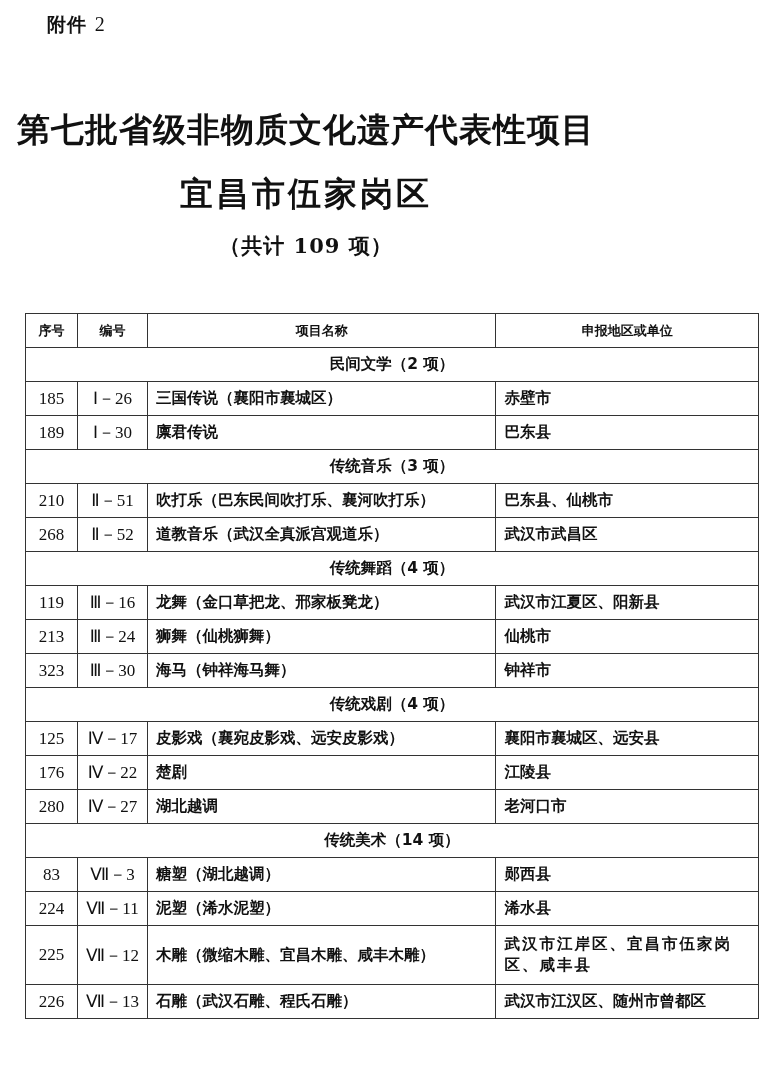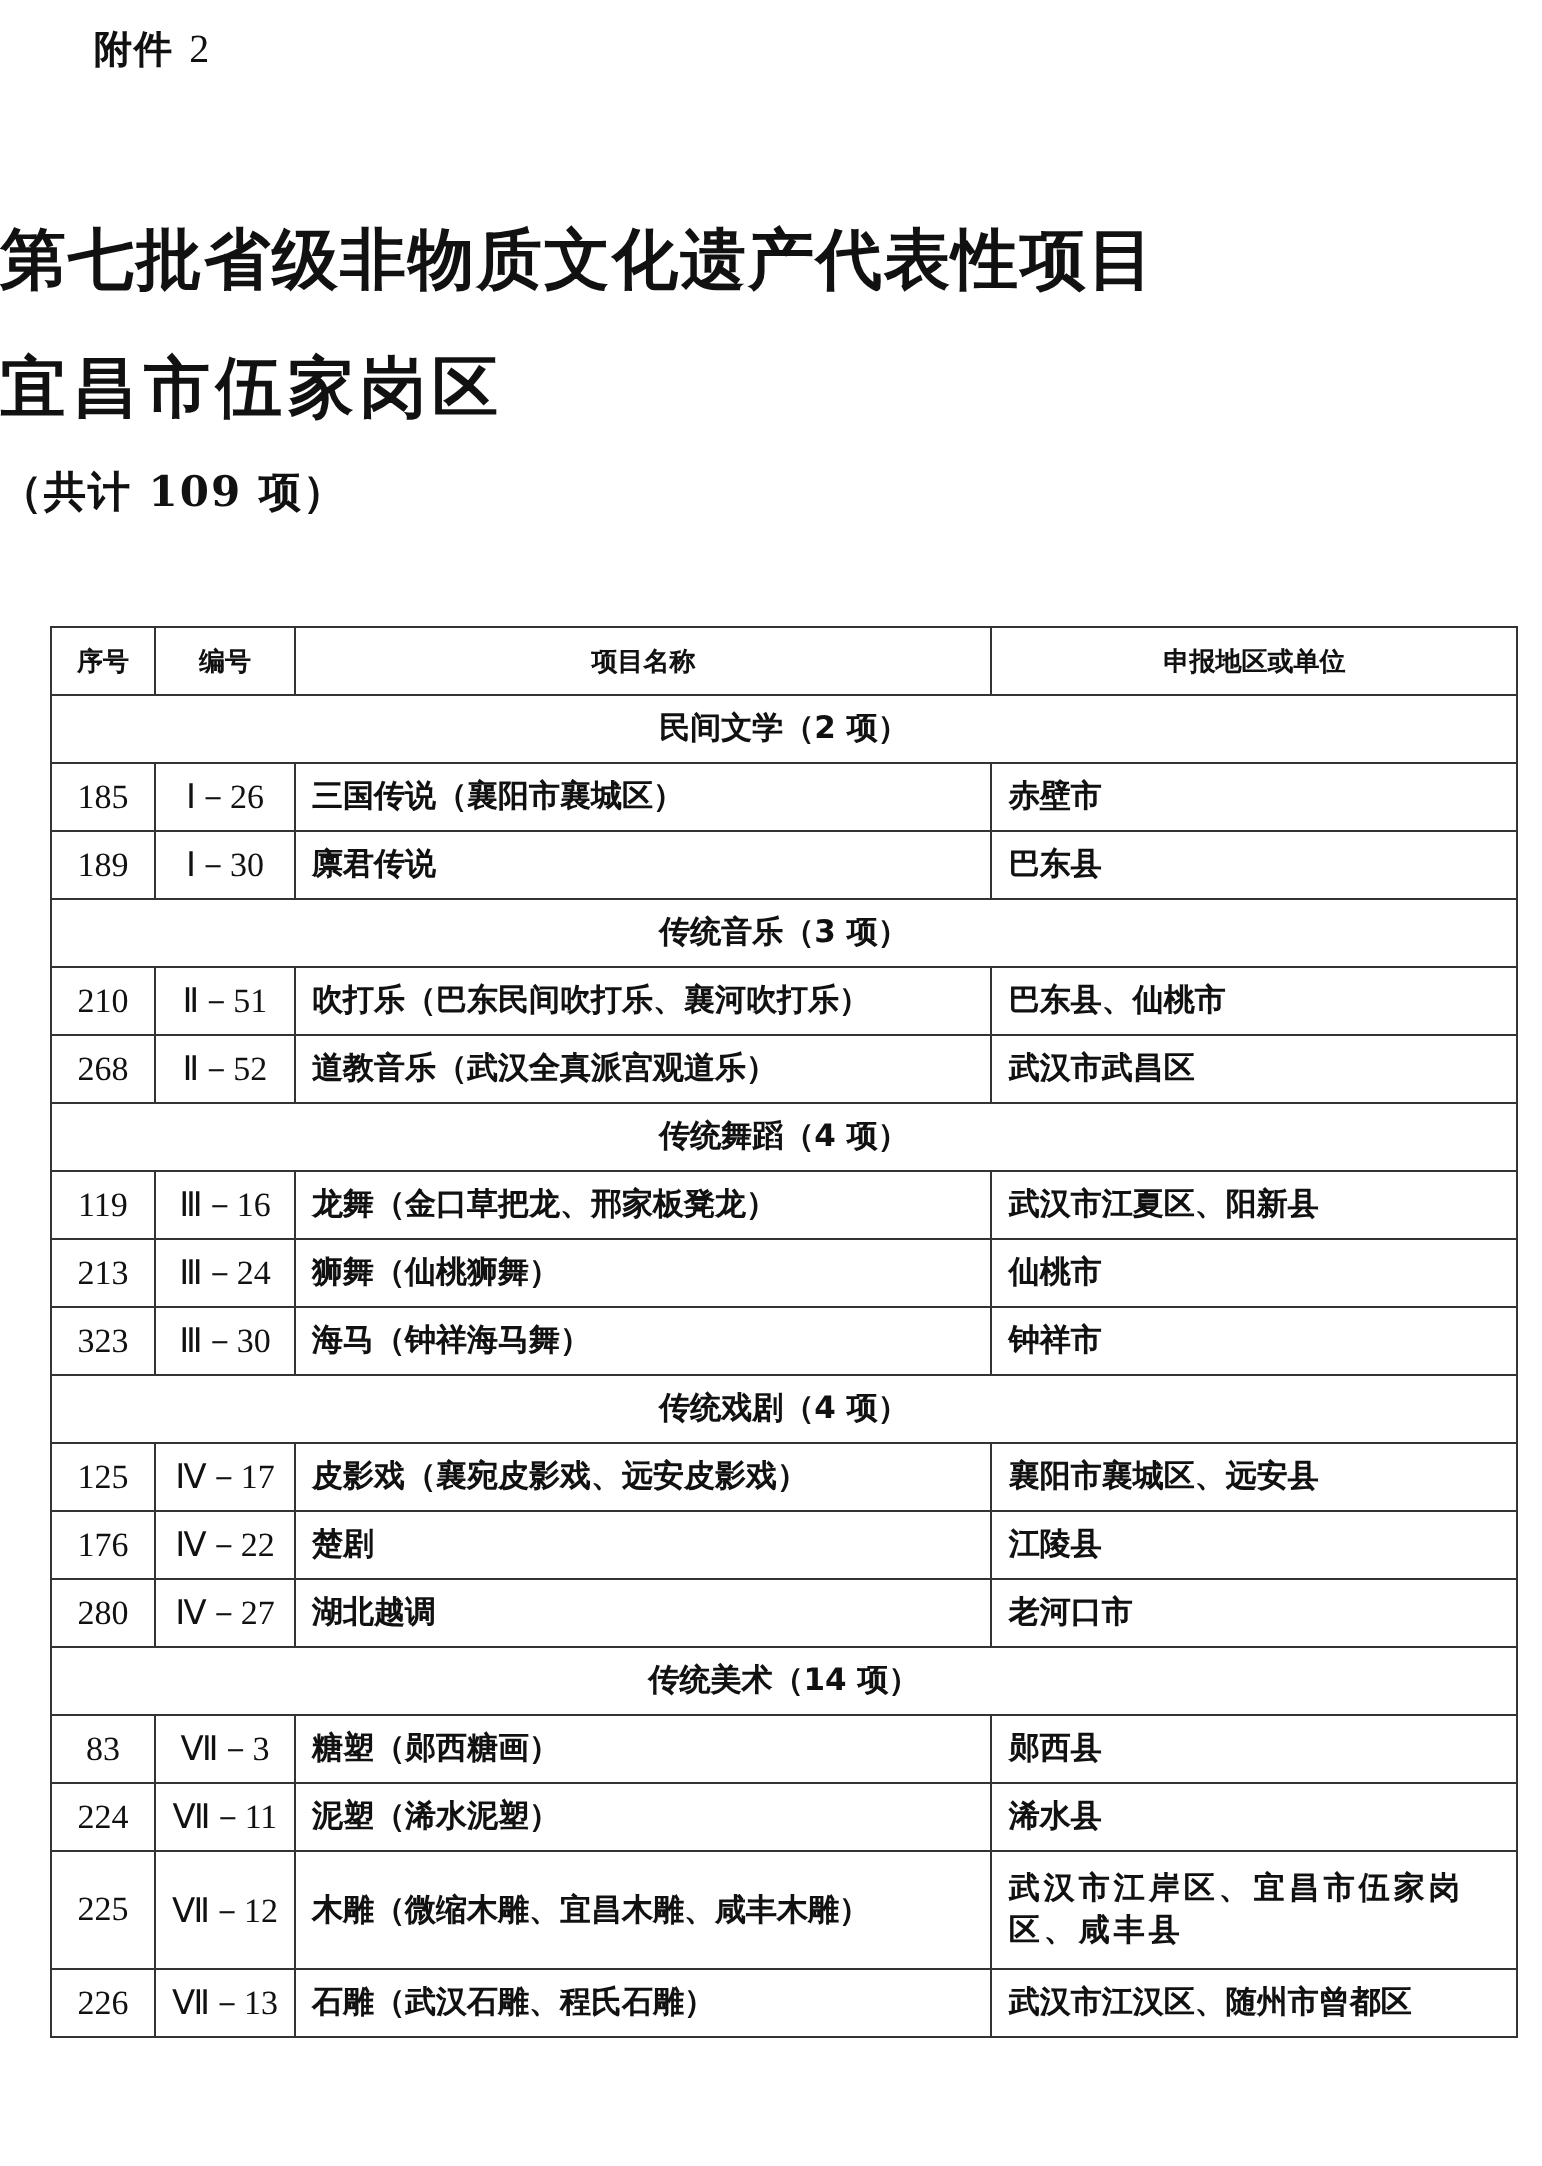--- a/index.html
+++ b/index.html
@@ -8,21 +8,21 @@
     font-family: "DejaVu Serif", "Liberation Serif", serif;
     color: #111;
   }
   .attachment {
     position: absolute; left: 27px; top: 12px;
     font-family: "DejaVu Sans", "Liberation Sans", sans-serif;
     font-weight: bold; font-size: 19px; letter-spacing: 1px; padding-left: 20px;
   }
   .attachment .num { font-family: "Liberation Serif", serif; font-weight: normal; font-size: 20px; }
   .title1, .title2, .subtitle {
-    position: absolute; left: 0; width: 612px; text-align: left;
+    position: absolute; left: 0; width: 612px; text-align: center;
     font-family: "DejaVu Serif", "Liberation Serif", serif; font-weight: bold;
   }
   .title1 { top: 108px; font-size: 33px; letter-spacing: 1px; }
   .title2 { top: 172px; font-size: 33px; letter-spacing: 3px; }
   .subtitle { top: 232px; font-size: 21px; font-weight: bold; letter-spacing: 1px; }
 
   table.list {
     position: absolute; left: 25px; top: 313px;
     width: 734px; border-collapse: collapse;
     font-family: "DejaVu Sans", "Liberation Sans", sans-serif;
@@ -146,21 +146,21 @@
       <td class="name">湖北越调</td>
       <td class="region">老河口市</td>
     </tr>
 
     <tr>
         <td colspan="4" class="cat">传统美术（14 项）</td>
       </tr>
     <tr>
       <td class="seq">83</td>
       <td class="code">Ⅶ－3</td>
-      <td class="name">糖塑（郧西糖画）</td>
+      <td class="name">糖塑（湖北越调）</td>
       <td class="region">郧西县</td>
     </tr>
     <tr>
       <td class="seq">224</td>
       <td class="code">Ⅶ－11</td>
       <td class="name">泥塑（浠水泥塑）</td>
       <td class="region">浠水县</td>
     </tr>
     <tr>
       <td class="seq">225</td>

